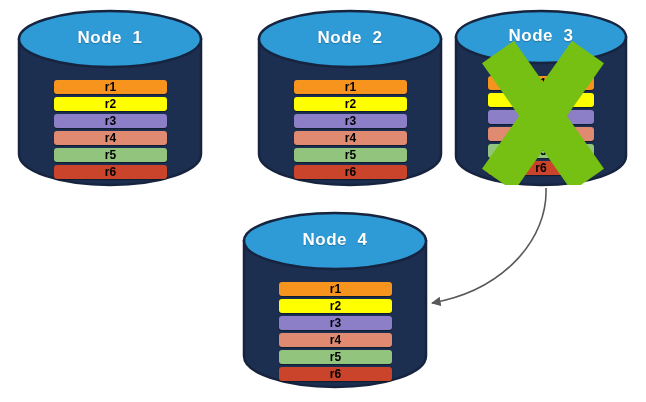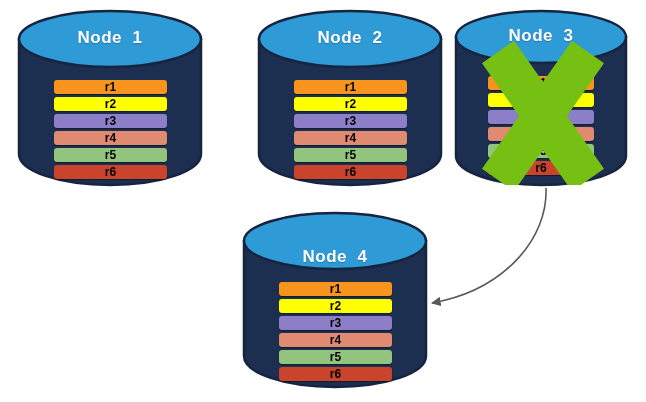--- a/index.html
+++ b/index.html
@@ -127,21 +127,21 @@
           <line x1="43" y1="42" x2="133" y2="170" stroke="#76C013" stroke-width="39.099999999999994" stroke-linecap="butt"></line>
           <line x1="133" y1="42" x2="43" y2="170" stroke="#76C013" stroke-width="39.099999999999994" stroke-linecap="butt"></line>
         </g>
       </svg>
     </div>
     <div class="node" style="left: 243px; top: 212px; width: 184px; height: 175px;">
       <svg class="node-svg" width="184" height="175" viewBox="0 0 184 175">
         <path d="M 1 29 L 1 144 A 91 31 0 0 0 183 144 L 183 29 Z" fill="#1C2F51" stroke="#16243F" stroke-width="2.5"></path>
         <ellipse cx="92" cy="29" rx="91" ry="28" fill="#2E9BD6" stroke="#16243F" stroke-width="2.5"></ellipse>
       </svg>
-      <div class="node-title" style="top: 18px; margin-top: 17px;">Node  4</div>
+      <div class="node-title" style="top: 18px;">Node  4</div>
       <div class="rows" style="left: 36px; width: 113px; top: 70px; gap: 3px;">
         <div class="row-bar" style="background: rgb(247, 148, 30); height: 14px;">r1</div>
         <div class="row-bar" style="background: rgb(255, 255, 0); height: 14px;">r2</div>
         <div class="row-bar" style="background: rgb(140, 127, 200); height: 14px;">r3</div>
         <div class="row-bar" style="background: rgb(224, 138, 114); height: 14px;">r4</div>
         <div class="row-bar" style="background: rgb(146, 196, 125); height: 14px;">r5</div>
         <div class="row-bar" style="background: rgb(201, 68, 42); height: 14px;">r6</div>
       </div>
     </div>
   </div>

